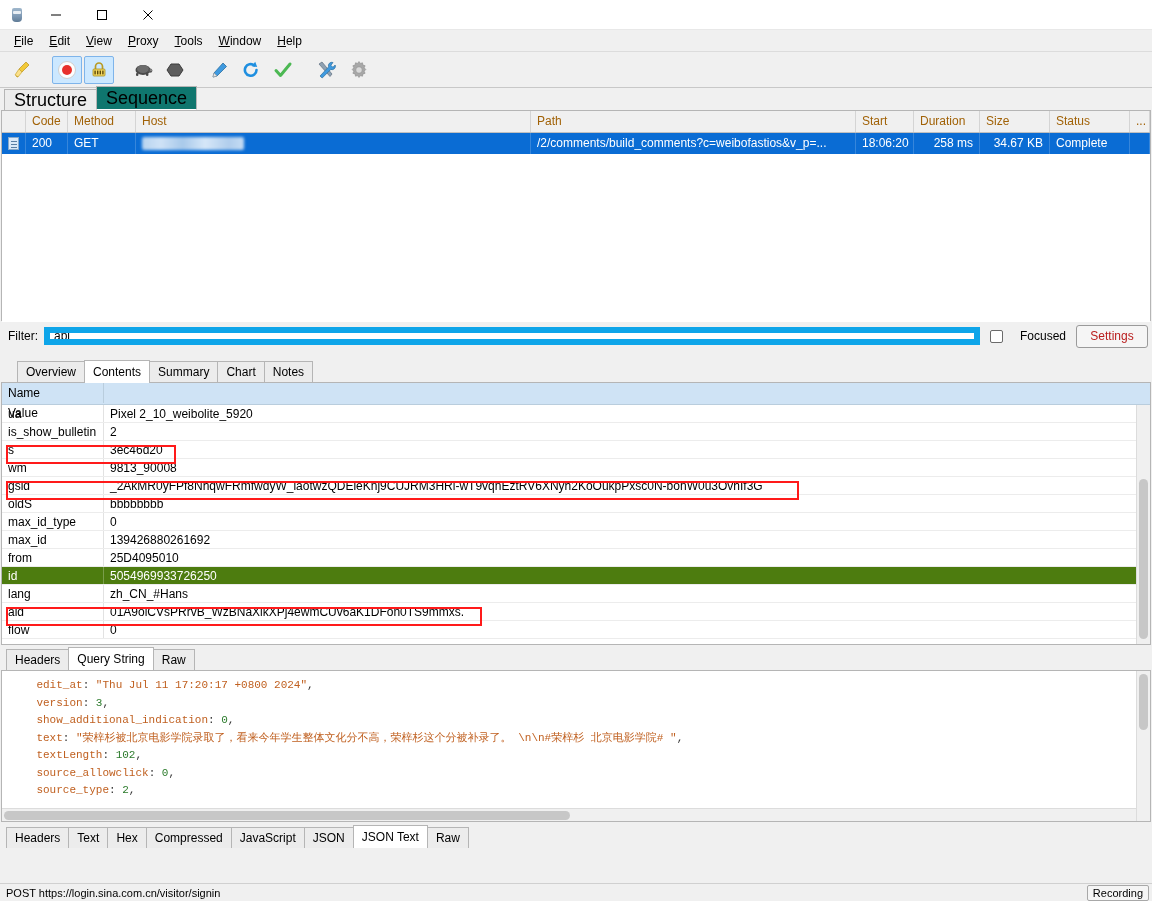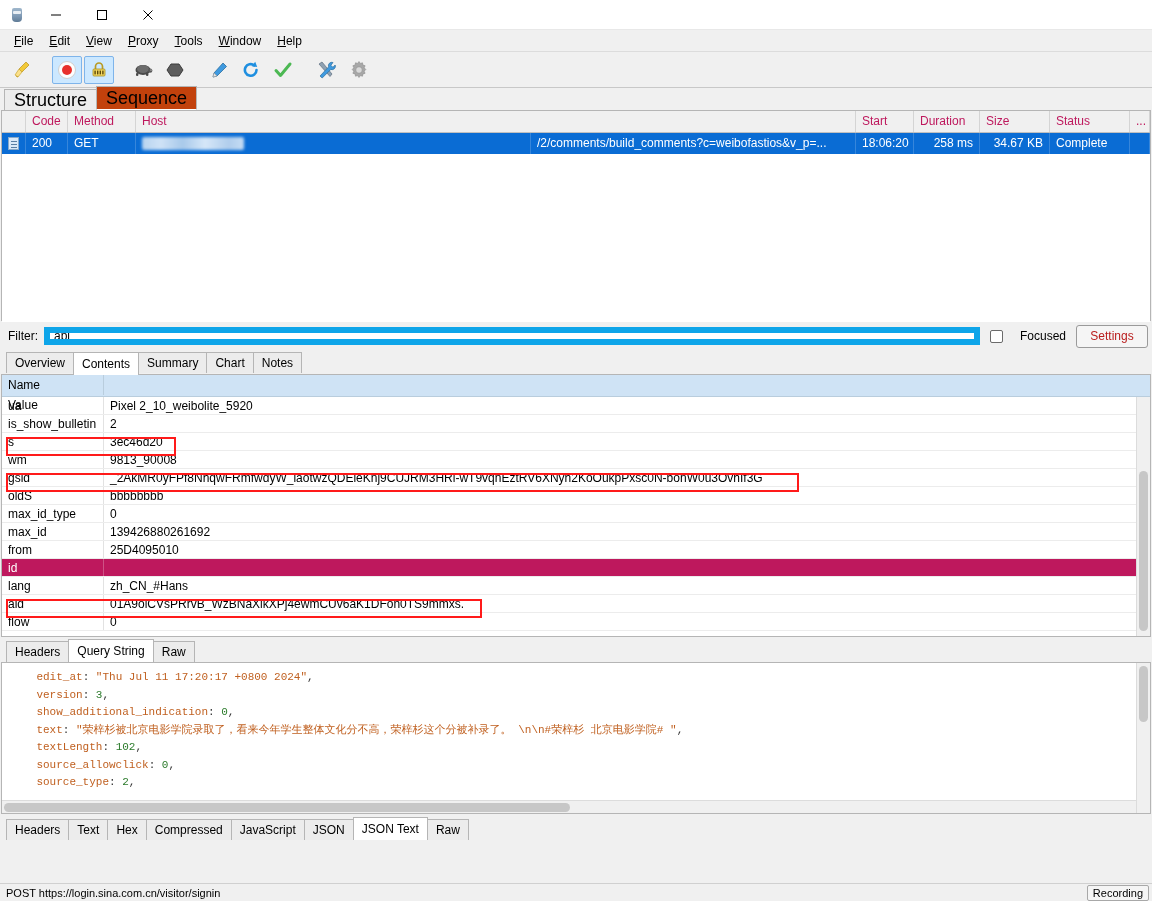--- a/index.html
+++ b/index.html
@@ -65,28 +65,28 @@
   
   .toptabs {
     height: 22px; background:#f0f0f0; display:flex; align-items:flex-end;
     padding-left: 4px; flex:none;
   }
   .ttab {
     font-size: 18px; padding: 3px 9px 3px 9px; border:1px solid #b5b5b5;
     border-bottom:none; background:#ececec; margin-right:-1px; color:#000;
     line-height: 14px;
   }
-  .ttab.active { background:#c2410c; padding-top:4px; padding-bottom:4px; position:relative; z-index:2; border-bottom:1px solid #fff;}
+  .ttab.active { background:#0f766e; padding-top:4px; padding-bottom:4px; position:relative; z-index:2; border-bottom:1px solid #fff;}
 
   
   .sess-wrap { background:#fff; border:1px solid #b5b5b5; border-top:1px solid #b5b5b5; margin: 0 1px; flex:none; height: 211px; }
   .sess-head { display:flex; height:22px; background:#f0f0f0; border-bottom:1px solid #c0c0c0; }
   .sess-head > div {
     font-size:12px; padding:3px 6px; border-right:1px solid #d4d4d4; overflow:hidden;
-    white-space:nowrap; color:#be185d;
+    white-space:nowrap; color:#a16207;
   }
   .sess-row { display:flex; height:21px; background:#0a6cd4; color:#fff; align-items:center; }
   .sess-row > div {
     font-size:12px; padding:2px 6px; overflow:hidden; white-space:nowrap;
     border-right:1px solid rgba(255,255,255,0.18); height:21px; line-height:17px;
   }
   .c-icon { width:24px; flex:none; display:flex; align-items:center; justify-content:center; padding:0 !important;}
   .c-code { width:42px; flex:none; }
   .c-method { width:68px; flex:none; }
   .c-host { flex:1; min-width:0; }
@@ -116,36 +116,36 @@
   .focused-wrap { display:flex; align-items:center; margin-left:10px; gap:17px; }
   .chk { width:13px; height:13px; border:1px solid #6b6b6b; background:#fff; border-radius:2px; }
   .focused-lbl { font-size:12px; }
   .btn {
     height:23px; min-width:72px; border:1px solid #9a9a9a; background:#f5f5f5;
     font-size:12px; border-radius:3px; padding: 2px 10px; margin-left:10px; color:#b91c1c;
     font-family:"Liberation Sans", sans-serif;
   }
 
   
-  .dettabs { height:22px; display:flex; align-items:flex-start; padding-left:6px; flex:none; margin-top:3px;}
+  .dettabs { height:22px; display:flex; align-items:center; padding-left:17px; flex:none; margin-top:11px;}
   .dtab {
     font-size:12px; padding:3px 8px; border:1px solid #b5b5b5; border-bottom:none;
     background:#ececec; margin-right:-1px; line-height:14px;
   }
   .dtab.active { background:#fff; padding-top:4px; padding-bottom:4px; position:relative; z-index:2; }
 
   
   .nv-wrap { margin:0 1px; border:1px solid #b5b5b5; background:#fff; position:relative; flex:none; height:263px; overflow:hidden;}
   .nv-head { display:flex; height:22px; background:#cfe3f5; border-bottom:1px solid #b9cddd;flex-direction:column; }
   .nv-head .nh-name { width:102px; flex:none; padding:3px 6px; font-size:12px; border-right:1px solid #b9cddd;}
   .nv-head .nh-val { flex:1; padding:3px 6px; font-size:12px; }
   .nv-row { display:flex; height:18px; border-bottom:1px solid #ececec; position:relative; }
   .nv-row .n { width:102px; flex:none; padding:2px 6px; font-size:12px; border-right:1px solid #e2e2e2; white-space:nowrap; overflow:hidden;}
   .nv-row .v { flex:1; padding:2px 6px; font-size:12px; white-space:nowrap; overflow:hidden; }
-  .nv-row.sel { background:#be185d; color:#fff;flex-direction:column; }
+  .nv-row.sel { background:#4d7c0f; color:#fff; }
   .nv-row.sel .n { border-right-color:rgba(255,255,255,.25); }
   .hl-box { position:absolute; border:2px solid #ff1a1a; pointer-events:none; }
   .nv-scroll {
     position:absolute; right:0; top:22px; width:14px; bottom:0; background:#f0f0f0;
     border-left:1px solid #dcdcdc;
   }
   .nv-thumb { position:absolute; left:2px; right:2px; top:74px; height:160px; background:#c7c7c7; border-radius:5px;}
 
   
   .bodytabs { height:22px; display:flex; align-items:flex-end; padding-left:6px; flex:none; margin-top:3px;}
@@ -299,20 +299,21 @@
     <div class="ttab">Structure</div>
     <div class="ttab active">Sequence</div>
   </div>
 
   <div class="sess-wrap">
     <div class="sess-head">
       <div class="c-icon"></div>
       <div class="c-code">Code</div>
       <div class="c-method">Method</div>
       <div class="c-host">Host</div>
+      <div class="c-path">Path</div>
       <div class="c-start">Start</div>
       <div class="c-dur">Duration</div>
       <div class="c-size">Size</div>
       <div class="c-status">Status</div>
       <div class="c-more">...</div>
     </div>
     <div class="sess-row">
       <div class="c-icon">
           <span class="doc-ico"></span>
         </div>

